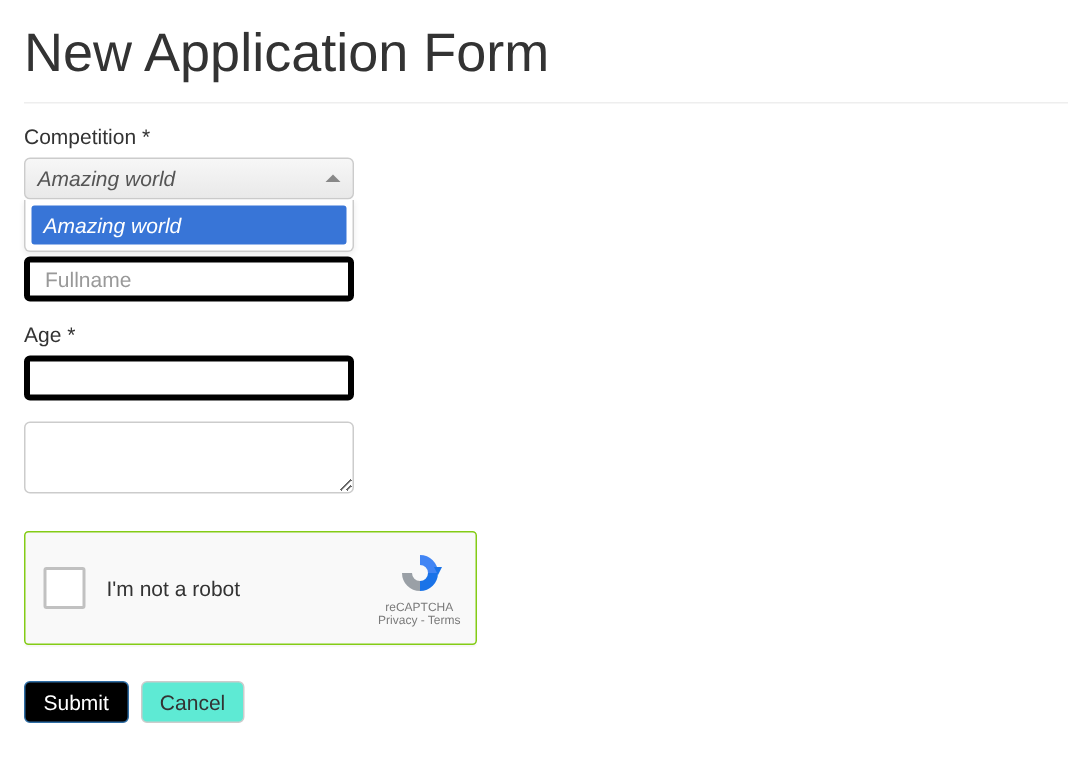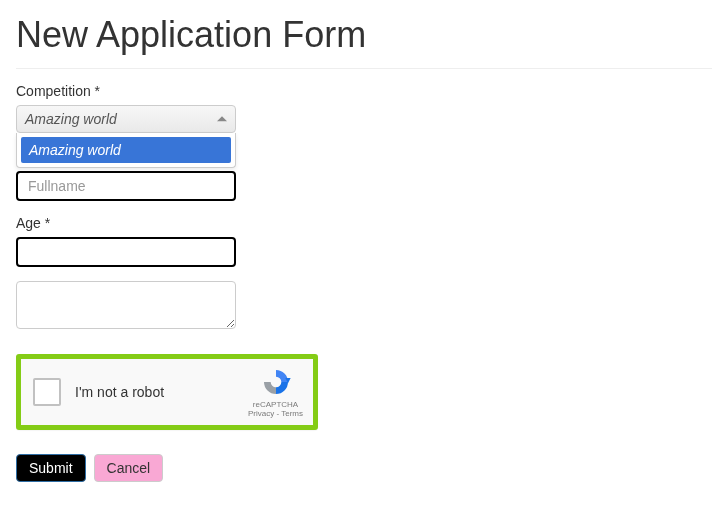--- a/index.html
+++ b/index.html
@@ -77,21 +77,21 @@
     background: #3875d7;
     color: #fff;
     font-size: 14px;
     padding: 5px 8px;
     border-radius: 2px;
     cursor: pointer;
   }
   .text-input {
     width: 220px;
     height: 30px;
-    border: 2px solid #000000;
+    border: 4px solid #000000;
     border-radius: 4px;
     padding: 0 10px;
     font-size: 14px;
     color: #555;
     background: #fff;
   }
   .text-input::placeholder {
     color: #999999;
   }
   .textarea {
@@ -101,21 +101,21 @@
     border-radius: 4px;
     padding: 6px 10px;
     font-size: 14px;
     color: #555;
     resize: both;
   }
   .group-fullname { margin-top: 38px; }
   .recaptcha-box {
     width: 302px;
     height: 76px;
-    border: 5px solid #84cc16;
+    border: 1px solid #84cc16;
     border-radius: 3px;
     background: #f9f9f9;
     box-shadow: 0 1px 1px rgba(0,0,0,0.04);
     display: flex;
     align-items: center;
     padding: 0 10px 0 12px;
     margin-top: 22px;
     margin-bottom: 24px;
   }
   .recaptcha-check {
@@ -160,21 +160,21 @@
     font-size: 14px;
     line-height: 26px;
     cursor: pointer;
   }
   .btn-primary {
     background: #000000;
     border: 1px solid #2e6da4;
     color: #fff;
   }
   .btn-default {
-    background: #f9a8d4;
+    background: #5eead4;
     border: 1px solid #cccccc;
     color: #333;
   }
 </style>
 </head>
 <body>
 
 <h1>New Application Form</h1>
 <hr class="hr">
 

